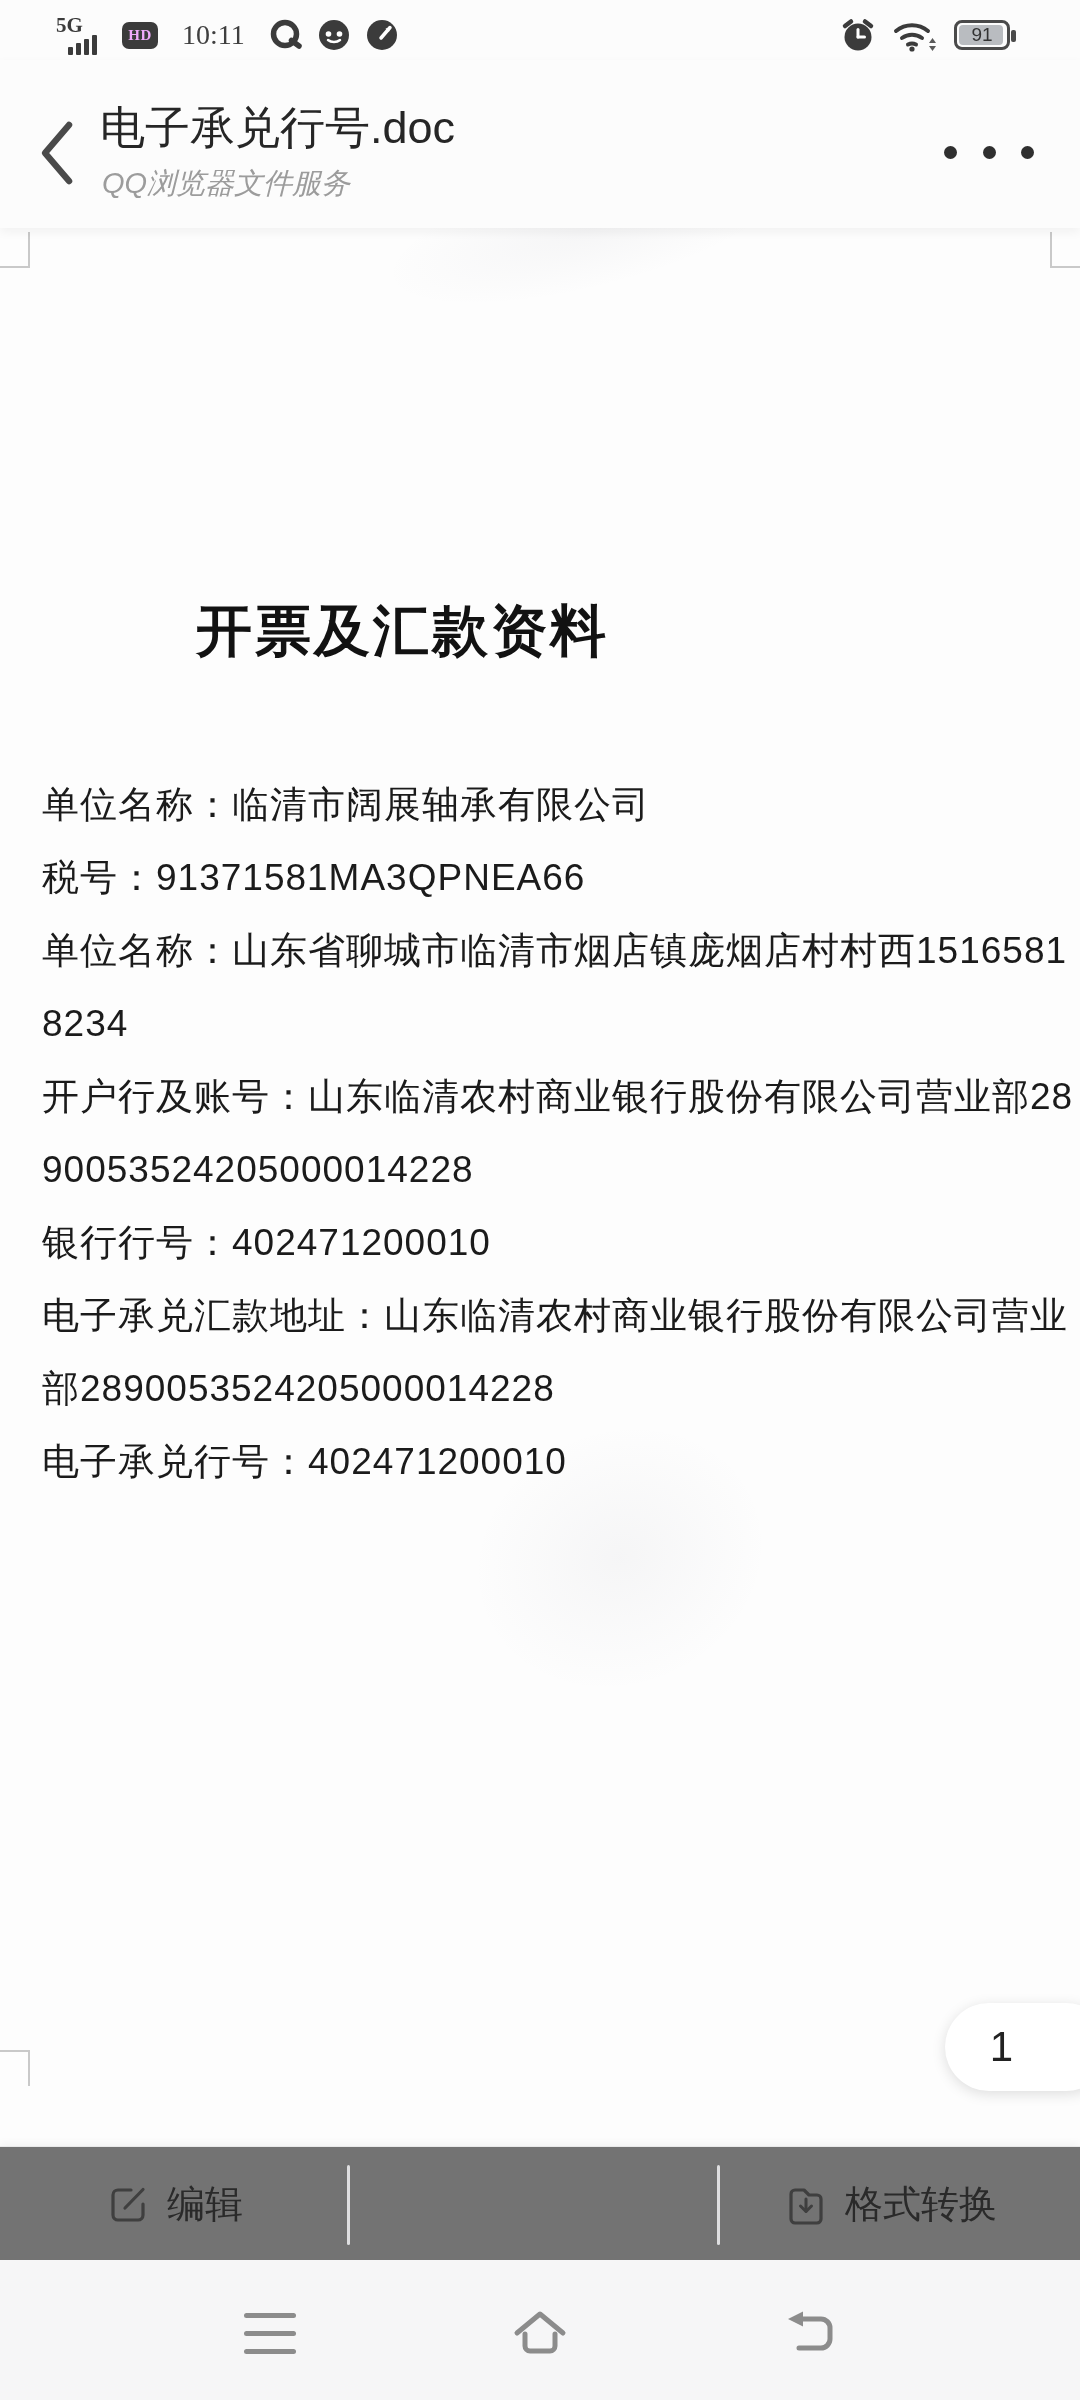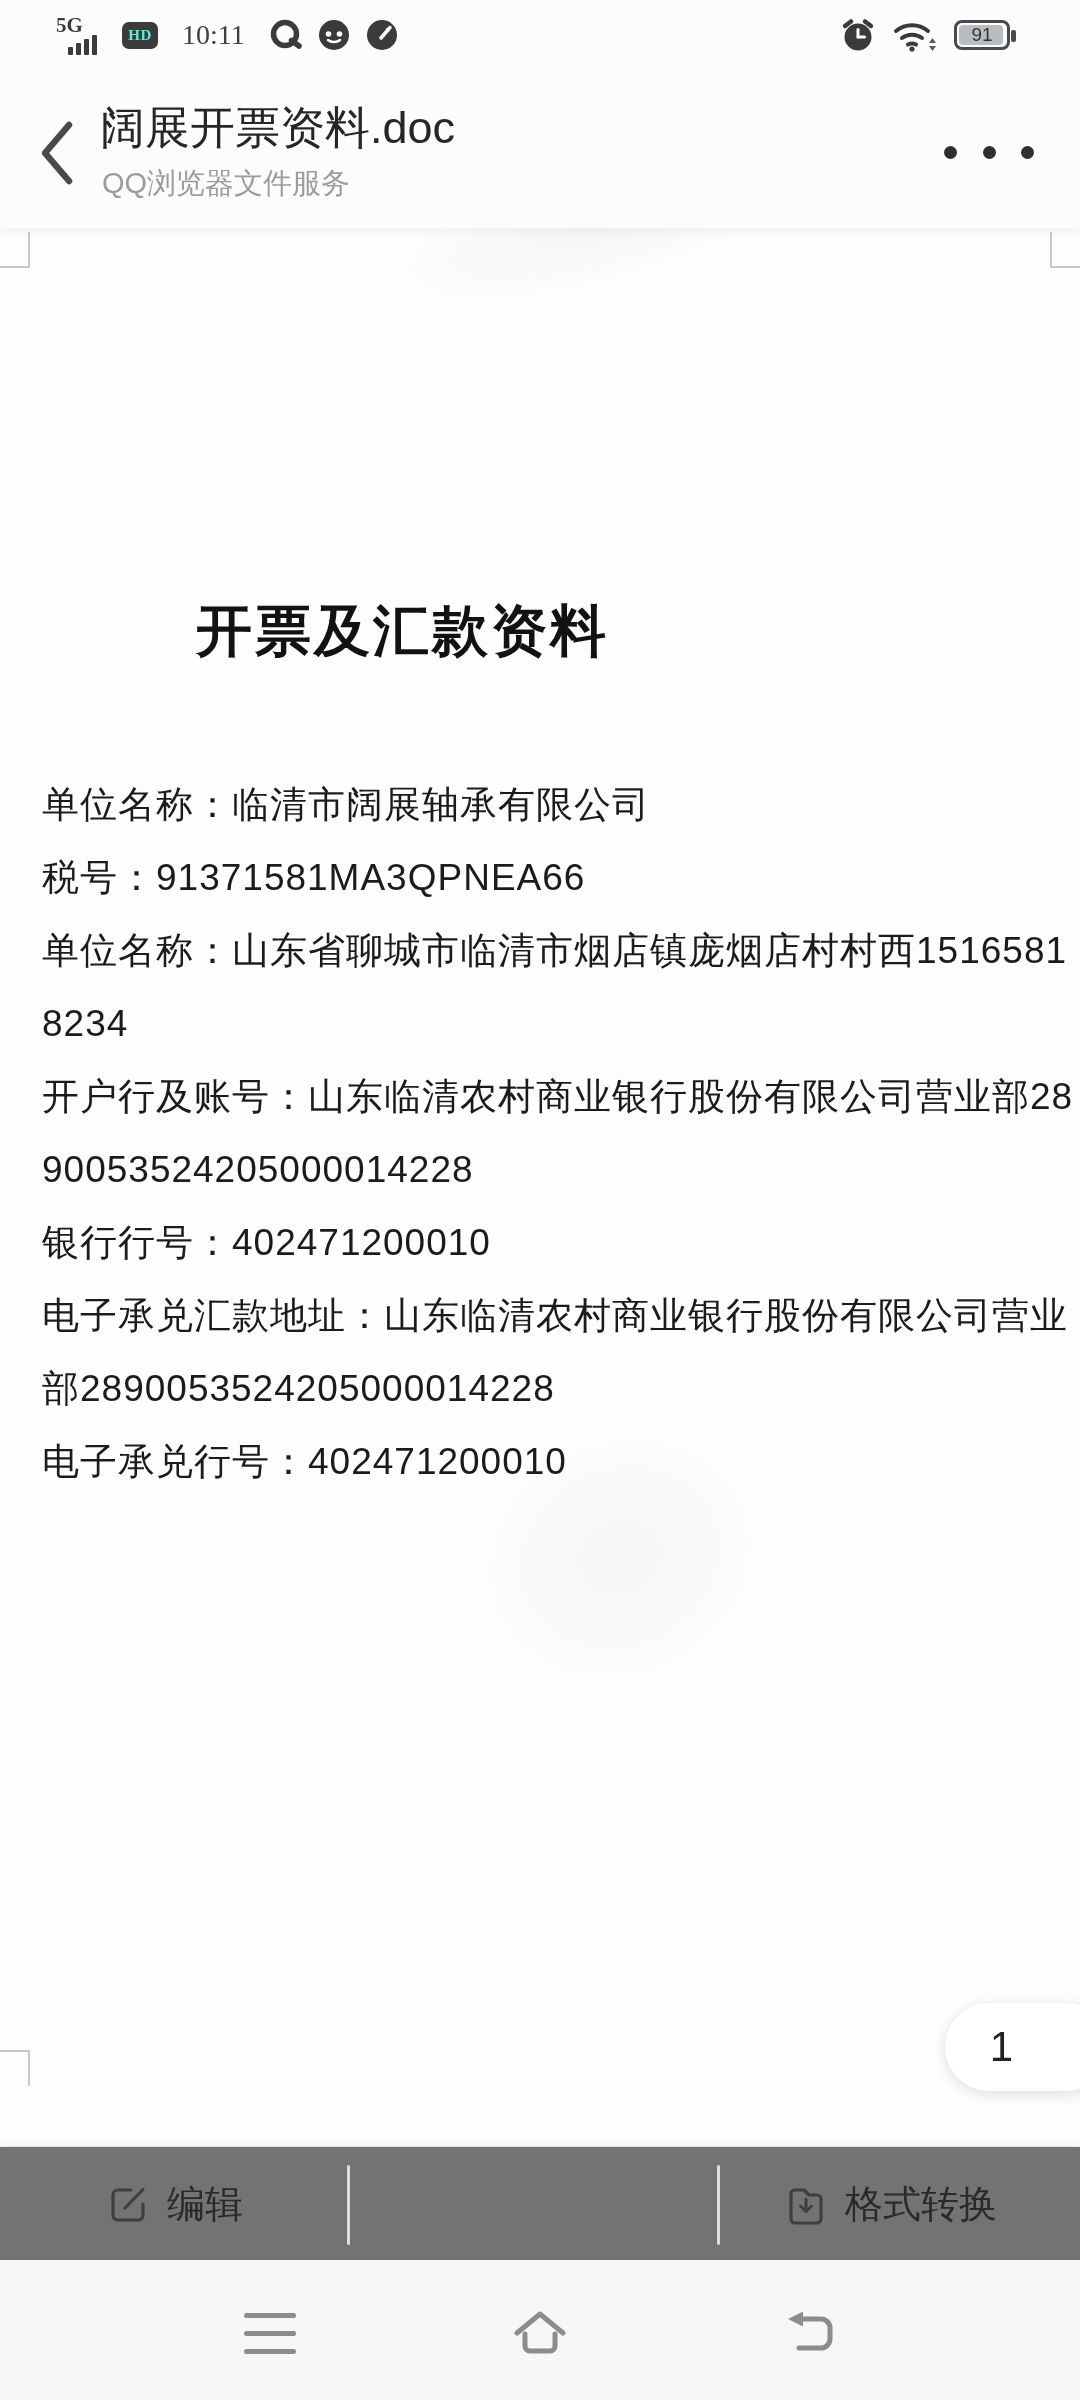--- a/index.html
+++ b/index.html
@@ -17,37 +17,37 @@
     color:#3b3b3b;
   }
   .sb-left { display:flex; align-items:center; gap:14px;font-family:Liberation Serif, serif; }
   .sb-right { margin-left:auto; display:flex; align-items:center; gap:16px; }
   .sig { position:relative; width:52px; height:44px; }
   .sig .net { position:absolute; left:0; top:0; font-size:21px; font-weight:700; }
   .sig .bars { position:absolute; left:12px; bottom:2px; display:flex; align-items:flex-end; gap:3px; }
   .sig .bars i { display:block; width:5px; background:#3b3b3b; border-radius:1px; }
   .hd-badge {
     width:36px; height:27px; background:#3b3b3b; border-radius:7px;
-    color:#5eead4; font-size:15px; font-weight:700; display:flex; align-items:center; justify-content:center;
+    color:#f0abfc; font-size:15px; font-weight:700; display:flex; align-items:center; justify-content:center;
     letter-spacing:.5px;
   }
   .sb-time { font-size:28px; font-weight:500; color:#3f3f3f; margin:0 10px; }
   .battery { position:relative; width:56px; height:30px; border:3px solid #4a4a4a; border-radius:8px; }
   .battery .fill { position:absolute; left:2px; top:2px; bottom:2px; width:44px; background:#b9bcc0; border-radius:4px; }
   .battery .pct { position:absolute; inset:0; display:flex; align-items:center; justify-content:center; font-size:19px; color:#333; }
   .battery .nub { position:absolute; right:-9px; top:7px; width:5px; height:12px; background:#4a4a4a; border-radius:2px; }
 
   
   .header {
     position:absolute; left:0; top:60px; width:1080px; height:168px;
     background:#fcfcfc; box-shadow:0 4px 10px rgba(0,0,0,.05); z-index:5;
   }
   .back-btn { position:absolute; left:38px; top:48px; width:70px; height:90px; display:flex; align-items:center; }
   .hdr-title { position:absolute; left:100px; top:38px; font-size:45px; font-weight:500; color:#262626; white-space:nowrap; }
-  .hdr-sub { position:absolute; left:102px; top:104px; font-size:29px; color:#9c9c9c; }
+  .hdr-sub { position:absolute; left:102px; top:104px; font-size:29px; color:#9c9c9c;font-style:italic; }
   .menu-btn { position:absolute; right:46px; top:72px; width:90px; height:40px; display:flex; align-items:center; justify-content:space-between; }
   .menu-btn i { width:13px; height:13px; border-radius:50%; background:#2f2f2f; }
 
   
   .doc { position:absolute; left:0; top:228px; width:1080px; height:1918px; background:#fdfdfd; }
   .corner { position:absolute; width:30px; height:36px; }
   .corner.tl { left:0; top:4px;  border-right:2px solid #c9c9c9; border-bottom:2px solid #c9c9c9; }
   .corner.tr { right:0; top:4px; border-left:2px solid #c9c9c9; border-bottom:2px solid #c9c9c9; }
   .corner.bl { left:0; top:1822px; border-right:2px solid #c9c9c9; border-top:2px solid #c9c9c9; }
   .smudge { position:absolute; opacity:.05; background:radial-gradient(closest-side,#667,transparent); }
@@ -153,21 +153,21 @@
       </div>
     </div>
   </div>
 
   <div class="header">
     <div class="back-btn">
       <svg width="38" height="66" viewBox="0 0 38 66">
         <polyline points="31,5 7,33 31,61" fill="none" stroke="#4a4a4a" stroke-width="6.5" stroke-linecap="round" stroke-linejoin="round"></polyline>
       </svg>
     </div>
-    <div class="hdr-title">阔展开票资料.doc</div>
+    <div class="hdr-title">电子承兑行号.doc</div>
     <div class="hdr-sub">QQ浏览器文件服务</div>
     <div class="menu-btn">
       <i></i>
         <i></i>
         <i></i>
     </div>
   </div>
 
   <div class="doc">
     <div class="corner tl"></div>

